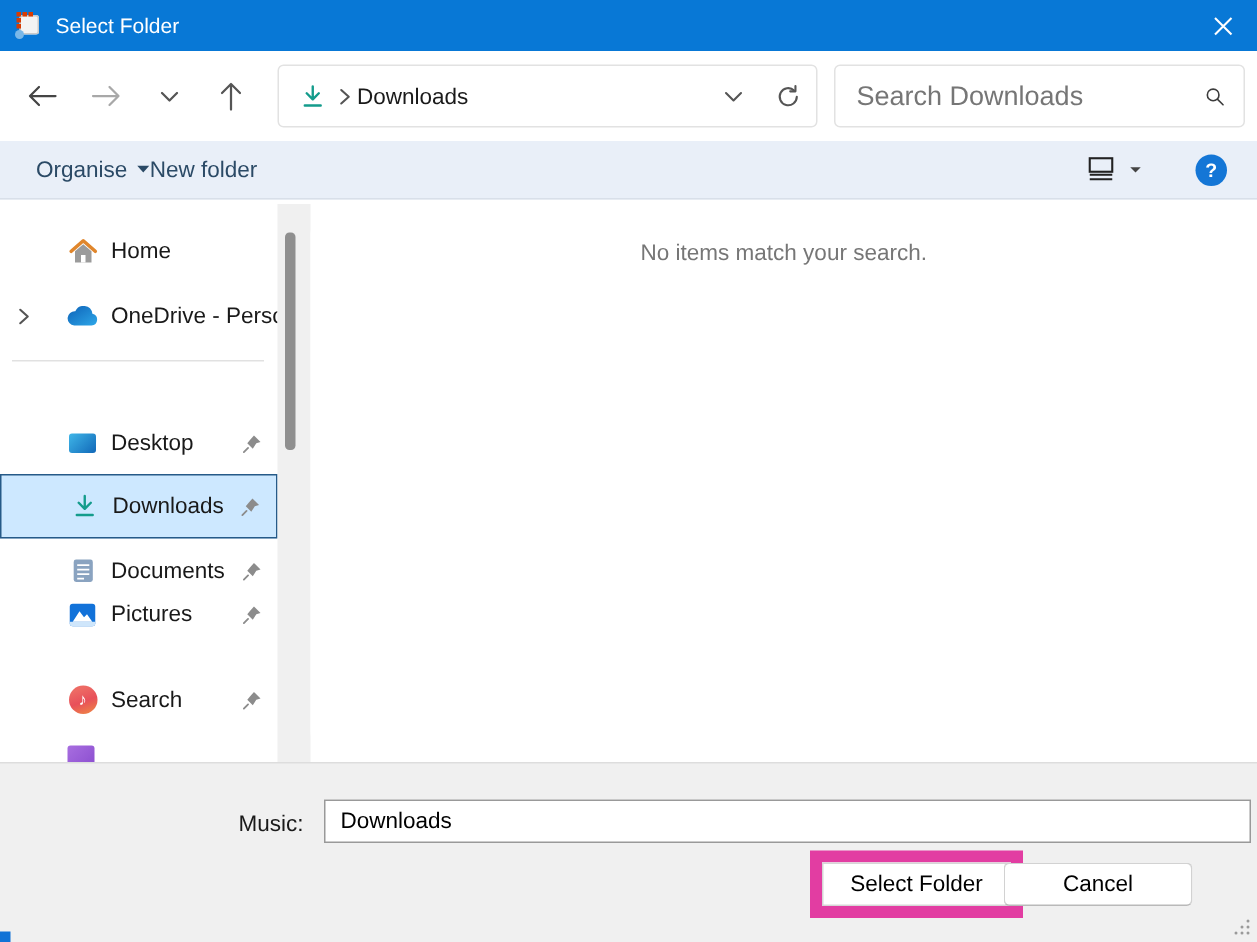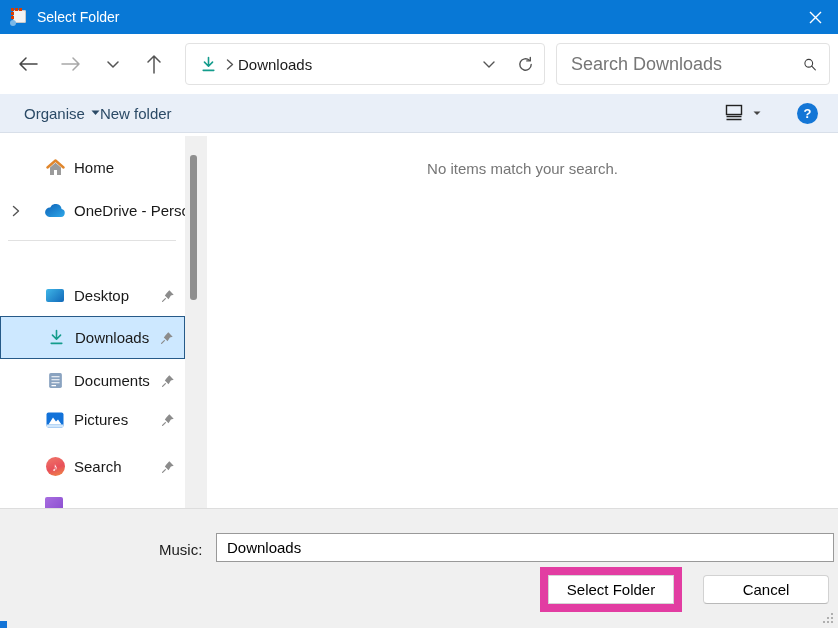--- a/index.html
+++ b/index.html
@@ -53,21 +53,21 @@
   .music-ic { width:19px; height:19px; border-radius:50%; background:linear-gradient(160deg,#ed6a64 20%,#e8505a 55%,#ef8b43); color:#fff; font-size:11px; display:flex; align-items:center; justify-content:center; }
   .videos-ic { position:absolute; left:45px; top:361px; width:18px; height:13px; border-radius:2px; background:linear-gradient(135deg,#a86ee0,#8c4fd0); }
 
   
   .footer { position:absolute; left:0; top:508px; width:838px; height:120px; background:#f0f0f0; border-top:1px solid #ddd; }
   .folder-label { position:absolute; left:159px; top:541px; font-size:15px; color:#1a1a1a; }
   .folder-input { position:absolute; left:216px; top:533px; width:618px; height:29px; border:1px solid #999; background:#fff; font-size:15px; font-family:inherit; color:#000; padding:0 10px; outline:none; }
   .pink-box { position:absolute; left:540px; top:567px; width:142px; height:45px; border:8px solid #e23da2; }
   .btn { position:absolute; top:575px; width:126px; height:29px; background:#fff; font-size:15px; font-family:inherit; color:#000; display:flex; align-items:center; justify-content:center; }
   .btn-select { left:548px; border:1px solid #d6d6d6; }
-  .btn-cancel { left:703px; border:1px solid #d2d2d2; border-bottom-color:#b9b9b9; border-radius:4px; }
+  .btn-cancel { left:669px; border:1px solid #d2d2d2; border-bottom-color:#b9b9b9; border-radius:4px; }
   .grip { position:absolute; right:4px; bottom:4px; }
   .corner-artifact { position:absolute; left:0; bottom:0; width:7px; height:7px; background:#1273d6; }
 
   svg { display:block; }
 </style>
 </head>
 <body>
 
 <div class="window">
 
@@ -237,21 +237,21 @@
       </span>
       <span class="lbl">Documents</span>
       <span class="pin">
         <svg width="14" height="14" viewBox="0 0 16 16">
           <path d="M9.5 1.5 L14.5 6.5 L11.3 7.4 L8.6 11.6 L4.4 7.4 L6.6 4.7 Z" fill="#8c8c8c"></path>
           <path d="M5 11 L1.8 14.2" stroke="#8c8c8c" stroke-width="1.4" stroke-linecap="round"></path>
         </svg>
       </span>
     </div>
 
-    <div class="sbrow" style="top:262px;">
+    <div class="sbrow" style="top:252px;">
       <span class="ic">
         <svg width="18" height="16" viewBox="0 0 18 16">
           <rect x="0.5" y="0.5" width="17" height="15" rx="2" fill="#1272d9"></rect>
           <path d="M0.5 12.5 H17.5 V13.5 a2 2 0 0 1 -2 2 H2.5 a2 2 0 0 1 -2-2 Z" fill="#cfe6fb"></path>
           <path d="M2.5 12.5 L7 5.5 L10 9.5 L12 7.5 L15.5 12.5 Z" fill="#fff"></path>
         </svg>
       </span>
       <span class="lbl">Pictures</span>
       <span class="pin">
         <svg width="14" height="14" viewBox="0 0 16 16">

